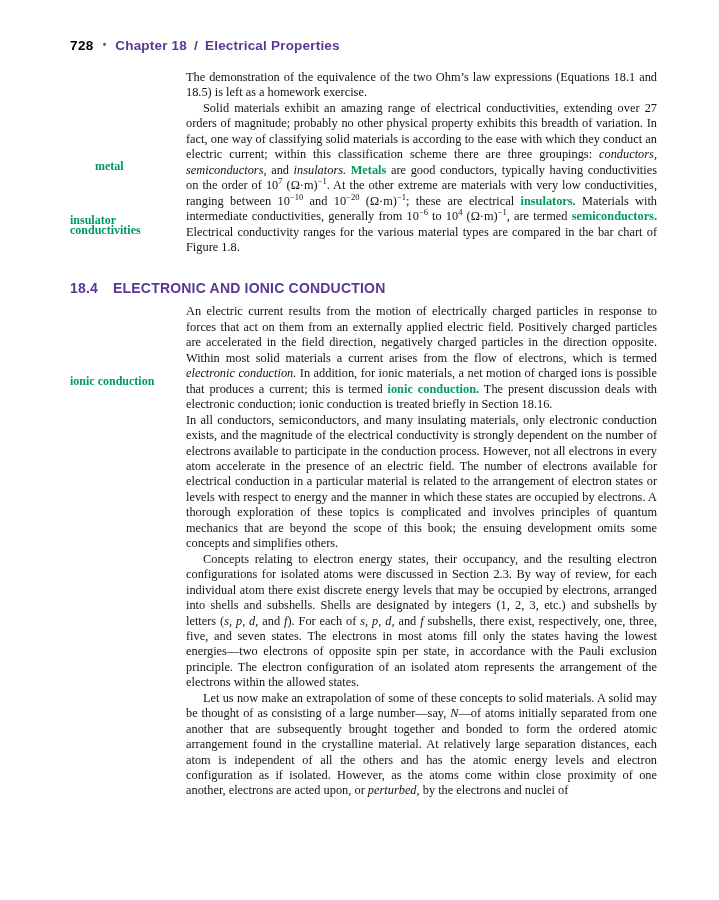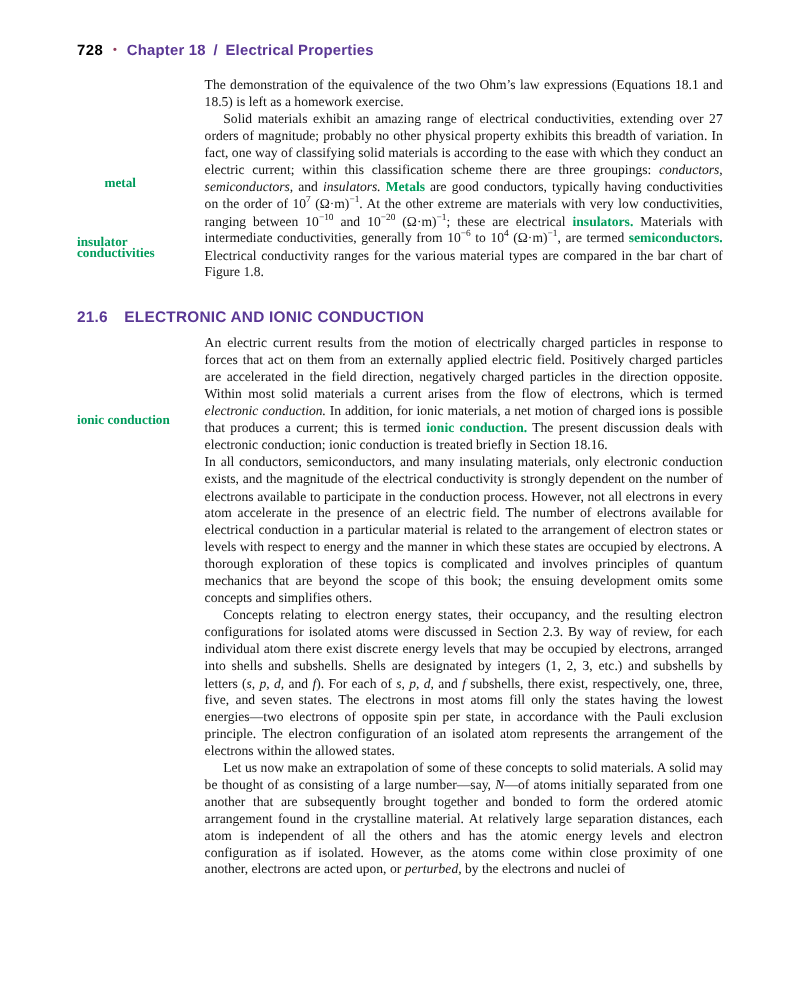--- a/index.html
+++ b/index.html
@@ -66,20 +66,20 @@
   </div>
 
   <div class="margin-term mt-0">metal</div>
   <div class="margin-term mt-1">insulator</div>
   <div class="margin-term mt-2">conductivities</div>
   <div class="margin-term mt-3">ionic conduction</div>
 
   <div class="main">
       <p class="para"><span>The demonstration of the equivalence of the two Ohm’s law expressions (Equations 18.1 and 18.5) is left as a homework exercise.</span></p>
       <p class="para indent"><span>Solid materials exhibit an amazing range of electrical conductivities, extending over 27 orders of magnitude; probably no other physical property exhibits this breadth of variation. In fact, one way of classifying solid materials is according to the ease with which they conduct an electric current; within this classification scheme there are three groupings: </span><em>conductors, semiconductors,</em><span> and </span><em>insulators.</em><span> </span><strong class="term">Metals</strong><span> are good conductors, typically having conductivities on the order of 10</span><sup>7</sup><span> (Ω·m)</span><sup>−1</sup><span>. At the other extreme are materials with very low conductivities, ranging between 10</span><sup>−10</sup><span> and 10</span><sup>−20</sup><span> (Ω·m)</span><sup>−1</sup><span>; these are electrical </span><strong class="term">insulators.</strong><span> Materials with intermediate conductivities, generally from 10</span><sup>−6</sup><span> to 10</span><sup>4</sup><span> (Ω·m)</span><sup>−1</sup><span>, are termed </span><strong class="term">semiconductors.</strong><span> Electrical conductivity ranges for the various material types are compared in the bar chart of Figure 1.8.</span></p>
-      <div class="section-heading"><span class="num">21.6</span><span>ELECTRONIC AND IONIC CONDUCTION</span></div>
+      <div class="section-heading"><span class="num">18.4</span><span>ELECTRONIC AND IONIC CONDUCTION</span></div>
       <p class="para"><span>An electric current results from the motion of electrically charged particles in response to forces that act on them from an externally applied electric field. Positively charged particles are accelerated in the field direction, negatively charged particles in the direction opposite. Within most solid materials a current arises from the flow of electrons, which is termed </span><em>electronic conduction.</em><span> In addition, for ionic materials, a net motion of charged ions is possible that produces a current; this is termed </span><strong class="term">ionic conduction.</strong><span> The present discussion deals with electronic conduction; ionic conduction is treated briefly in Section 18.16.</span></p>
       <p class="para"><span>In all conductors, semiconductors, and many insulating materials, only electronic conduction exists, and the magnitude of the electrical conductivity is strongly dependent on the number of electrons available to participate in the conduction process. However, not all electrons in every atom accelerate in the presence of an electric field. The number of electrons available for electrical conduction in a particular material is related to the arrangement of electron states or levels with respect to energy and the manner in which these states are occupied by electrons. A thorough exploration of these topics is complicated and involves principles of quantum mechanics that are beyond the scope of this book; the ensuing development omits some concepts and simplifies others.</span></p>
       <p class="para indent"><span>Concepts relating to electron energy states, their occupancy, and the resulting electron configurations for isolated atoms were discussed in Section 2.3. By way of review, for each individual atom there exist discrete energy levels that may be occupied by electrons, arranged into shells and subshells. Shells are designated by integers (1, 2, 3, etc.) and subshells by letters (</span><em>s, p, d,</em><span> and </span><em>f</em><span>). For each of </span><em>s, p, d,</em><span> and </span><em>f</em><span> subshells, there exist, respectively, one, three, five, and seven states. The electrons in most atoms fill only the states having the lowest energies—two electrons of opposite spin per state, in accordance with the Pauli exclusion principle. The electron configuration of an isolated atom represents the arrangement of the electrons within the allowed states.</span></p>
       <p class="para indent"><span>Let us now make an extrapolation of some of these concepts to solid materials. A solid may be thought of as consisting of a large number—say, </span><em>N</em><span>—of atoms initially separated from one another that are subsequently brought together and bonded to form the ordered atomic arrangement found in the crystalline material. At relatively large separation distances, each atom is independent of all the others and has the atomic energy levels and electron configuration as if isolated. However, as the atoms come within close proximity of one another, electrons are acted upon, or </span><em>perturbed,</em><span> by the electrons and nuclei of</span></p>
     </div>
 
 </div>
 
 </body></html>

